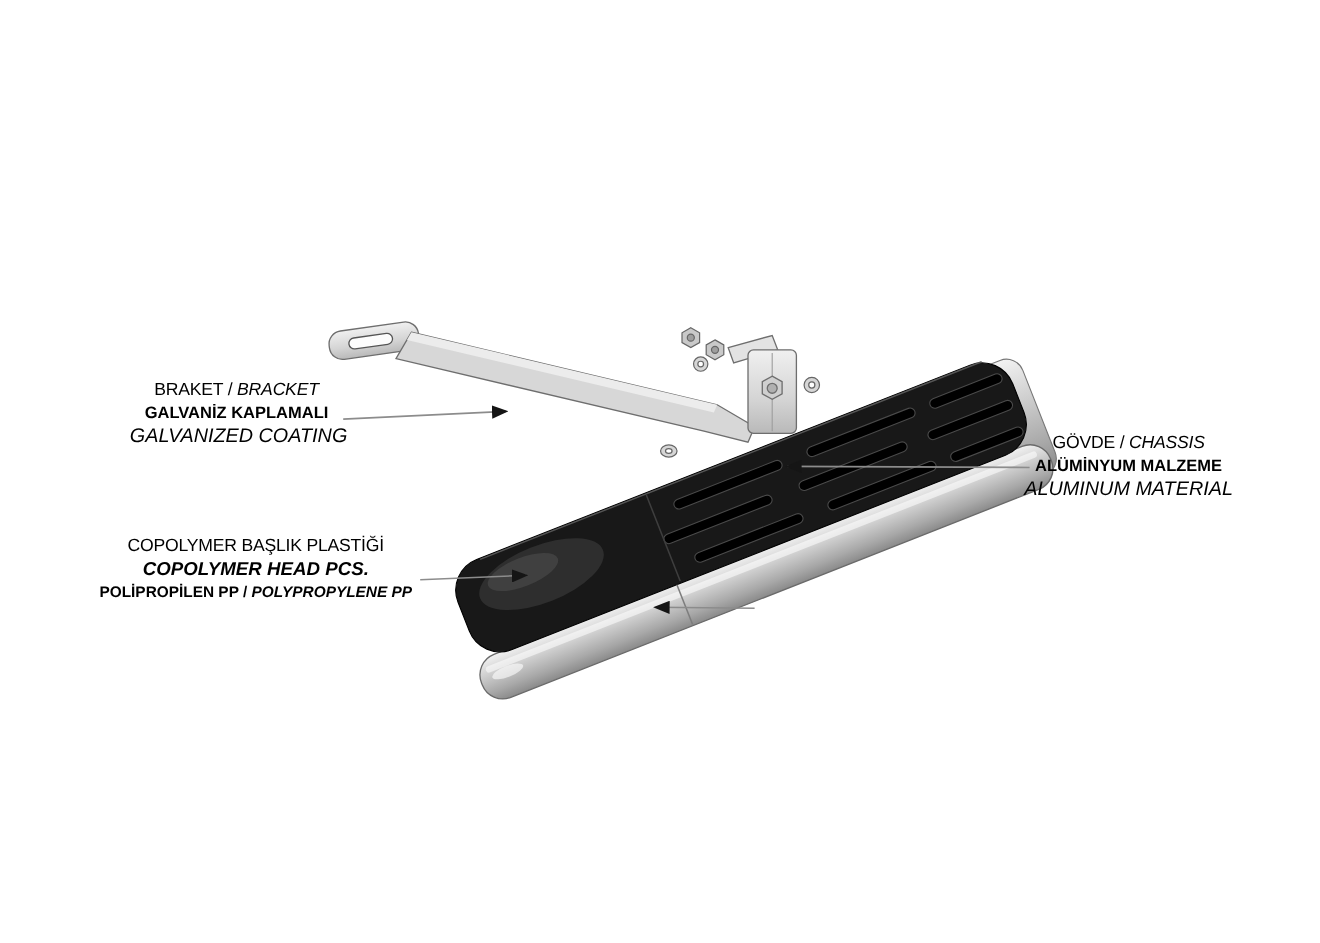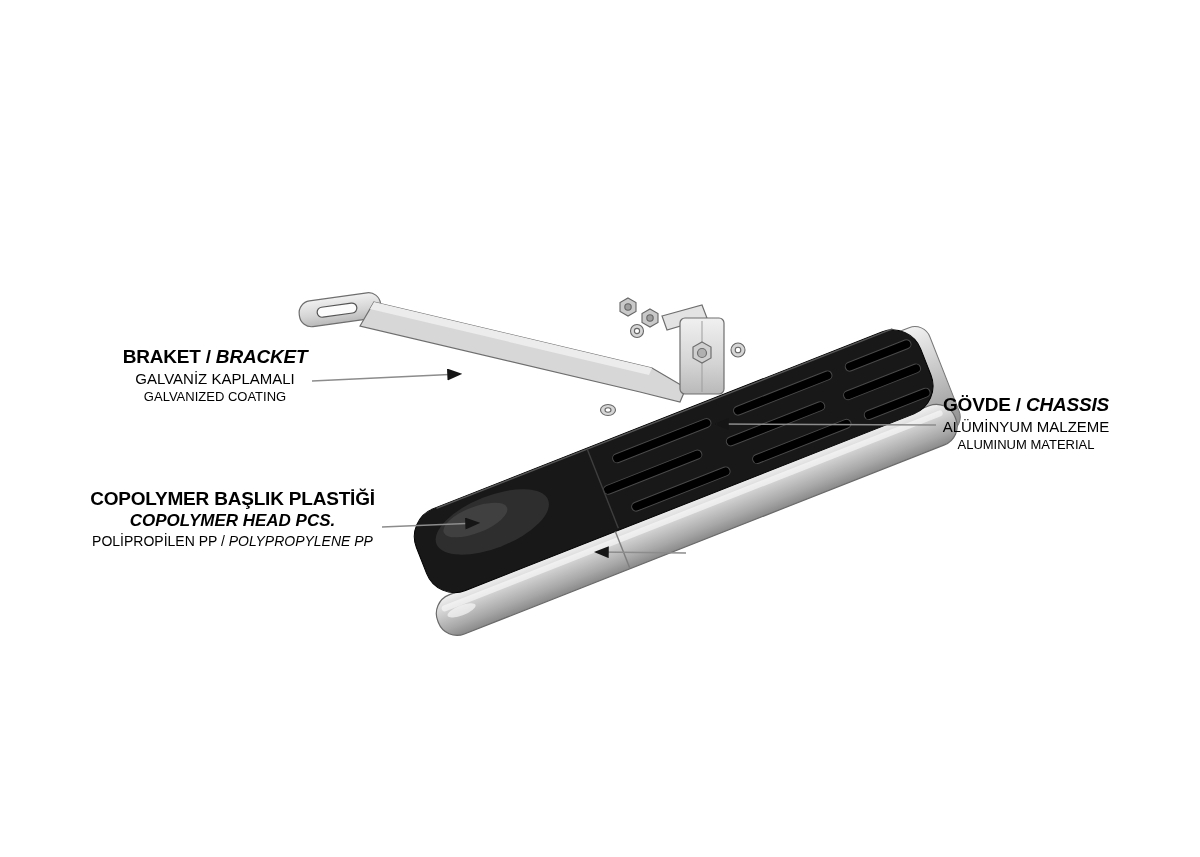--- a/index.html
+++ b/index.html
@@ -1,22 +1,22 @@
 <!DOCTYPE html>
 <html><head>
 <meta charset="utf-8">
 <style>
   html,body{margin:0;padding:0;background:#ffffff;}
   body{font-family:"Liberation Sans", sans-serif;color:#000;}
   .canvas{position:relative;width:1200px;height:857px;background:#ffffff;overflow:hidden;}
   .diagram-svg{position:absolute;left:0;top:0;}
   .label{position:absolute;text-align:center;line-height:1.18;}
-  .l1{font-size:19px;font-weight:700;letter-spacing:-0.2px;white-space:nowrap;}
-  .l2{font-size:15px;font-weight:400;margin-top:2px;white-space:nowrap;}
-  .l3{font-size:13px;margin-top:1px;white-space:nowrap;}
+  .l1{font-size:16px;font-weight:400;letter-spacing:-0.2px;white-space:nowrap;}
+  .l2{font-size:15px;font-weight:700;margin-top:2px;white-space:nowrap;}
+  .l3{font-size:18px;font-style:italic;margin-top:1px;white-space:nowrap;}
   .sub-bold{font-size:17px;font-weight:700;font-style:italic;margin-top:1px;white-space:nowrap;}
   .spec{font-size:13.5px;font-weight:400;margin-top:9px;white-space:nowrap;}
   .it{font-style:italic;}
 </style>
 </head>
 <body>
 
 <div class="canvas">
 
   <svg class="diagram-svg" width="1200" height="857" viewBox="0 0 1200 857">

